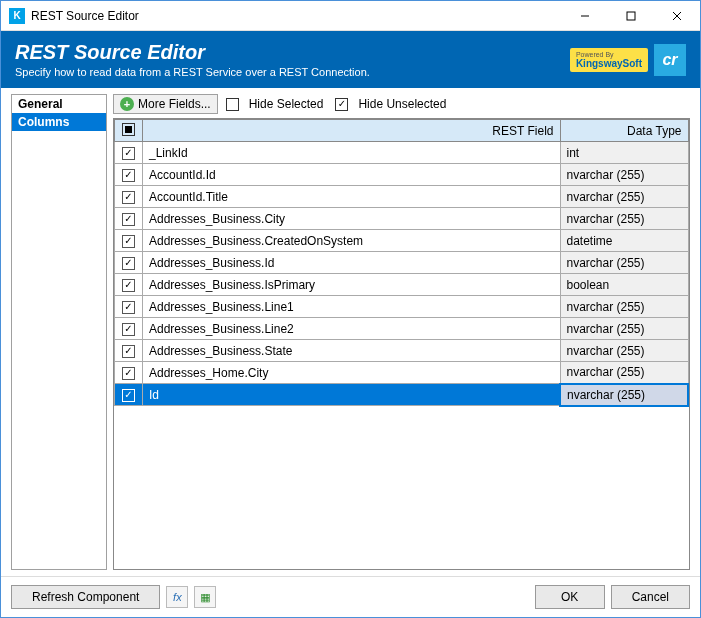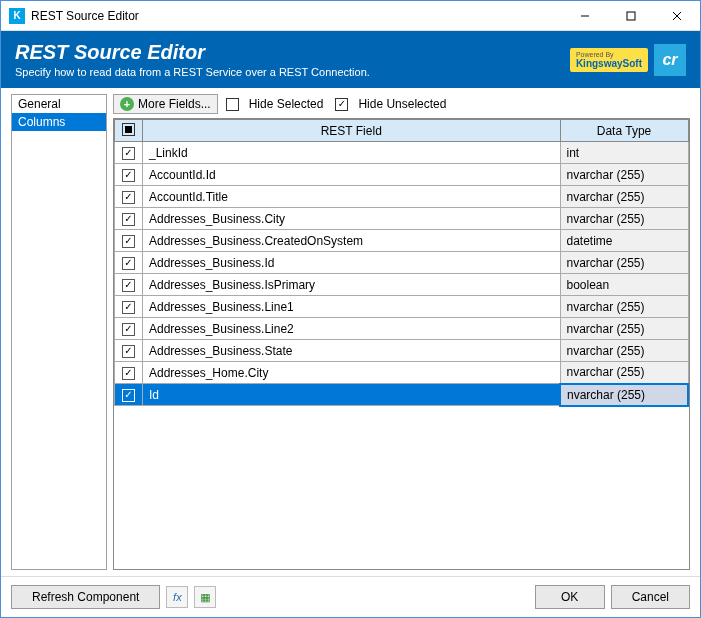--- a/index.html
+++ b/index.html
@@ -66,21 +66,21 @@
     display: flex;
     gap: 6px;
     padding: 6px 10px;
     min-height: 0;
   }
   .sidebar {
     width: 96px;
     border: 1px solid #a0a0a0;
     background: #fff;
   }
-  .sidebar .item { padding: 2px 6px; cursor: default; }
+  .sidebar .item { padding: 2px 6px; cursor: default; font-weight: bold; }
   .sidebar .item.selected { background: #0078d7; color: #fff; }
   .main {
     flex: 1;
     display: flex;
     flex-direction: column;
     min-width: 0;
   }
   .toolbar {
     display: flex;
     align-items: center;
@@ -120,21 +120,21 @@
     flex-direction: column;
   }
   table.grid {
     width: 100%;
     border-collapse: collapse;
     table-layout: fixed;
   }
   .grid th {
     background: #d6e9f8;
     border: 1px solid #888;
-    text-align: center;
+    text-align: right;
     padding: 3px 6px;
     font-weight: normal;
     font-size: 12px;
     height: 22px;
   }
   .grid td {
     border: 1px solid #aaa;
     padding: 2px 6px;
     height: 22px;
     white-space: nowrap;

